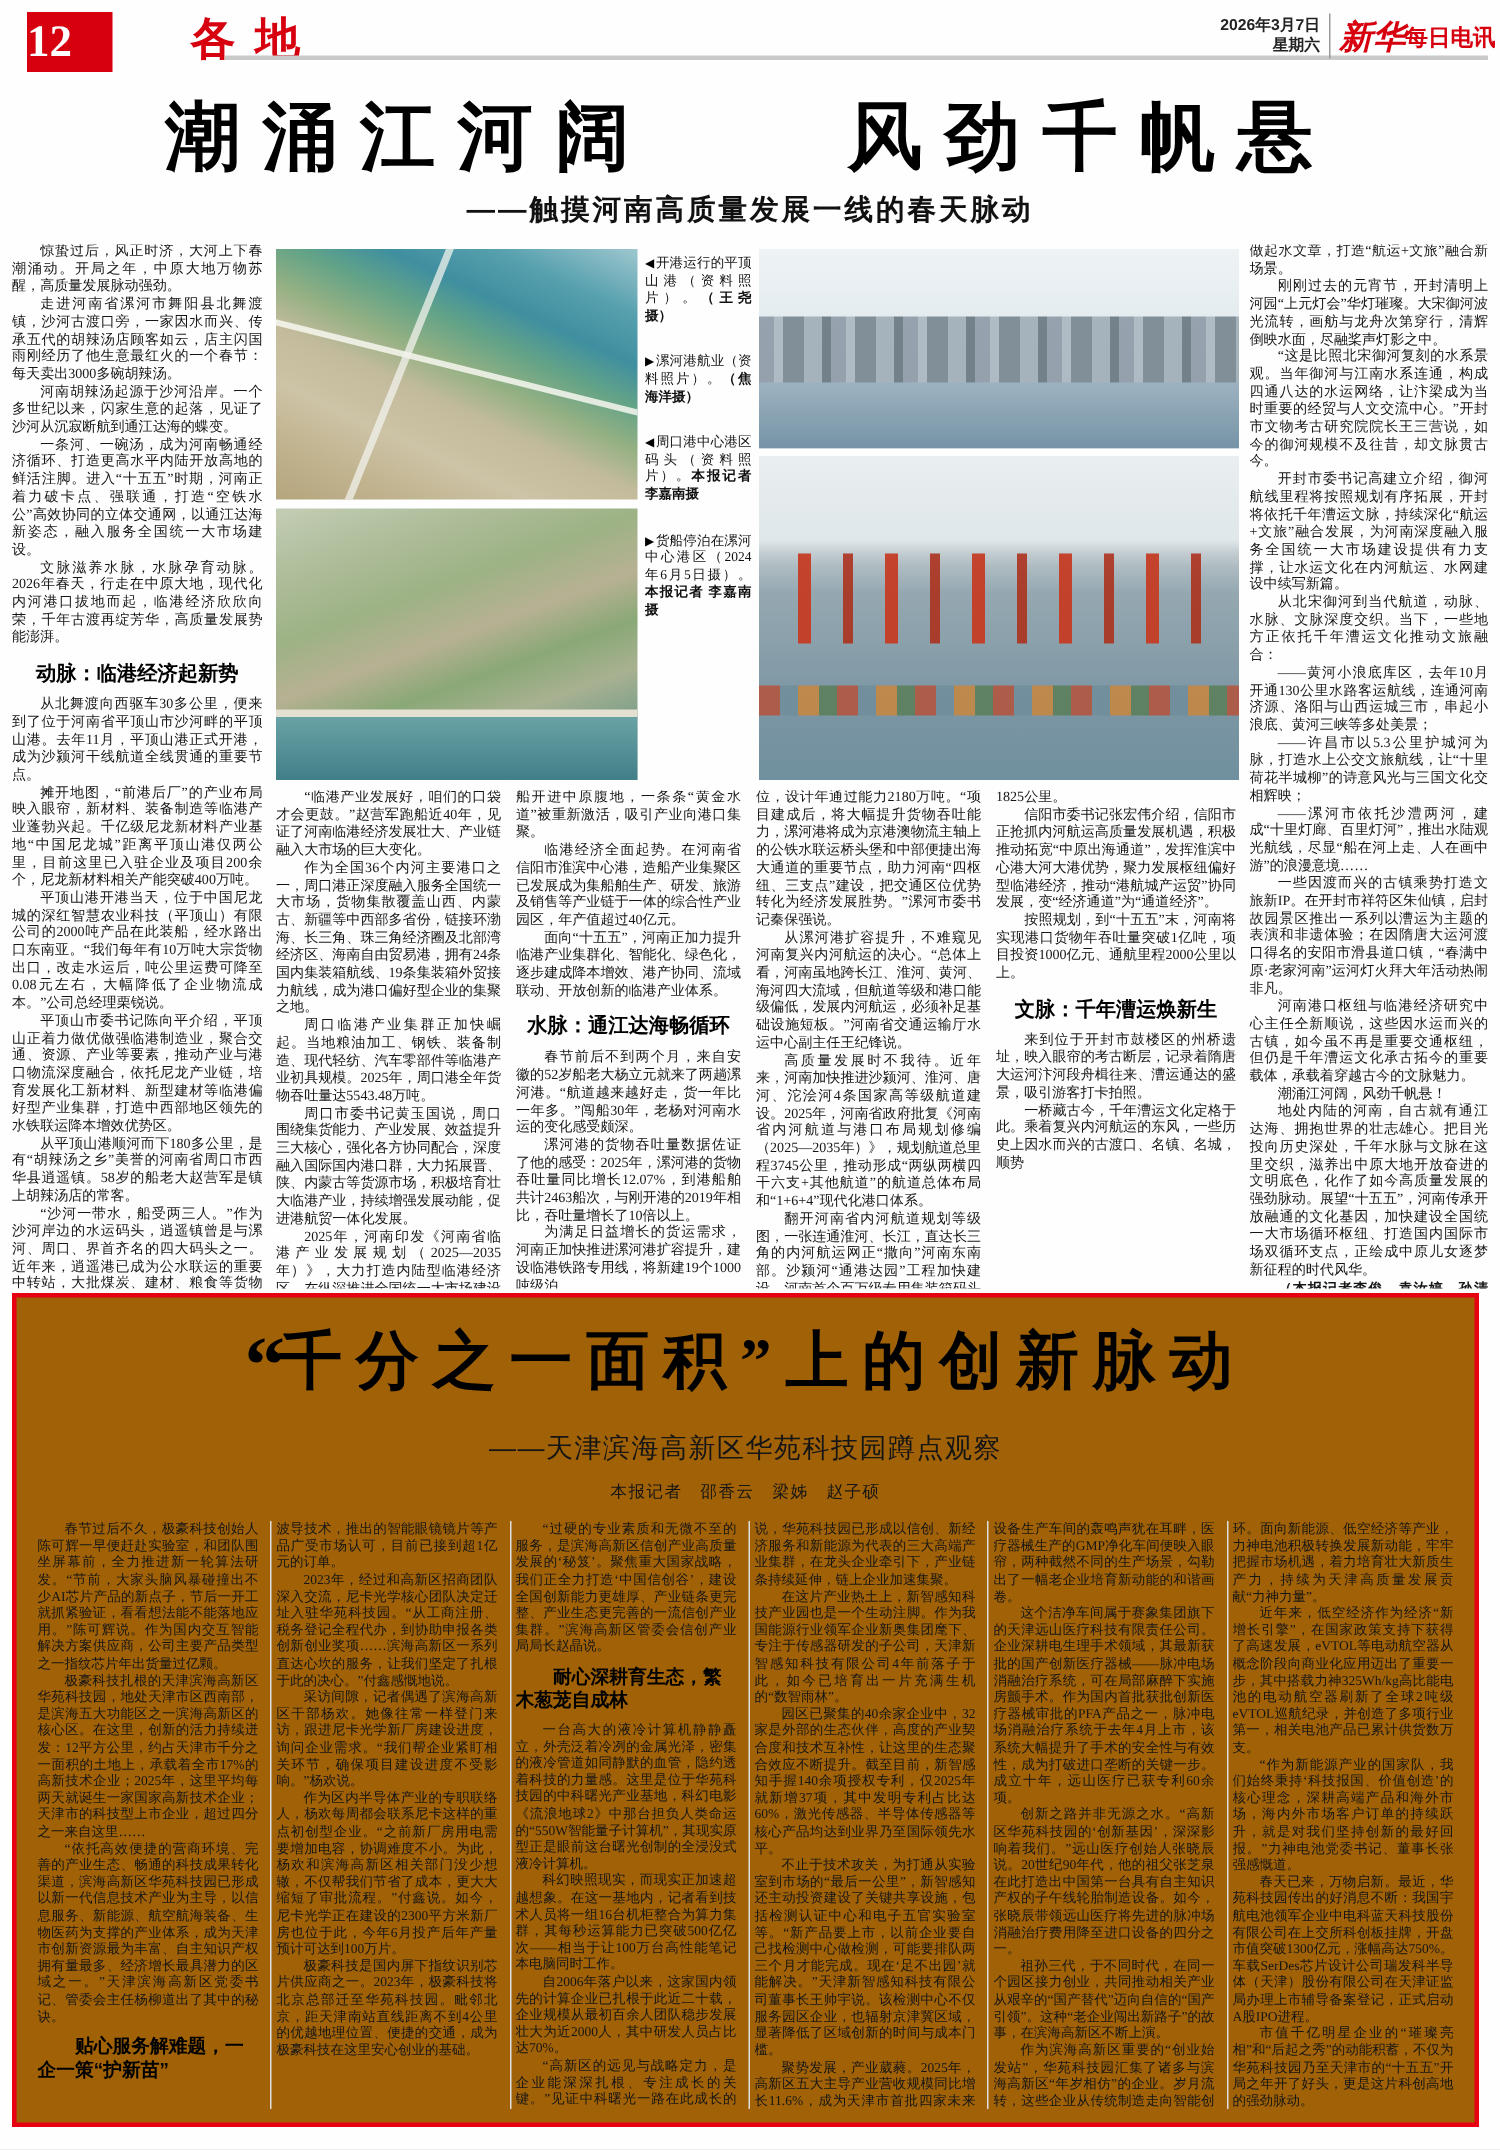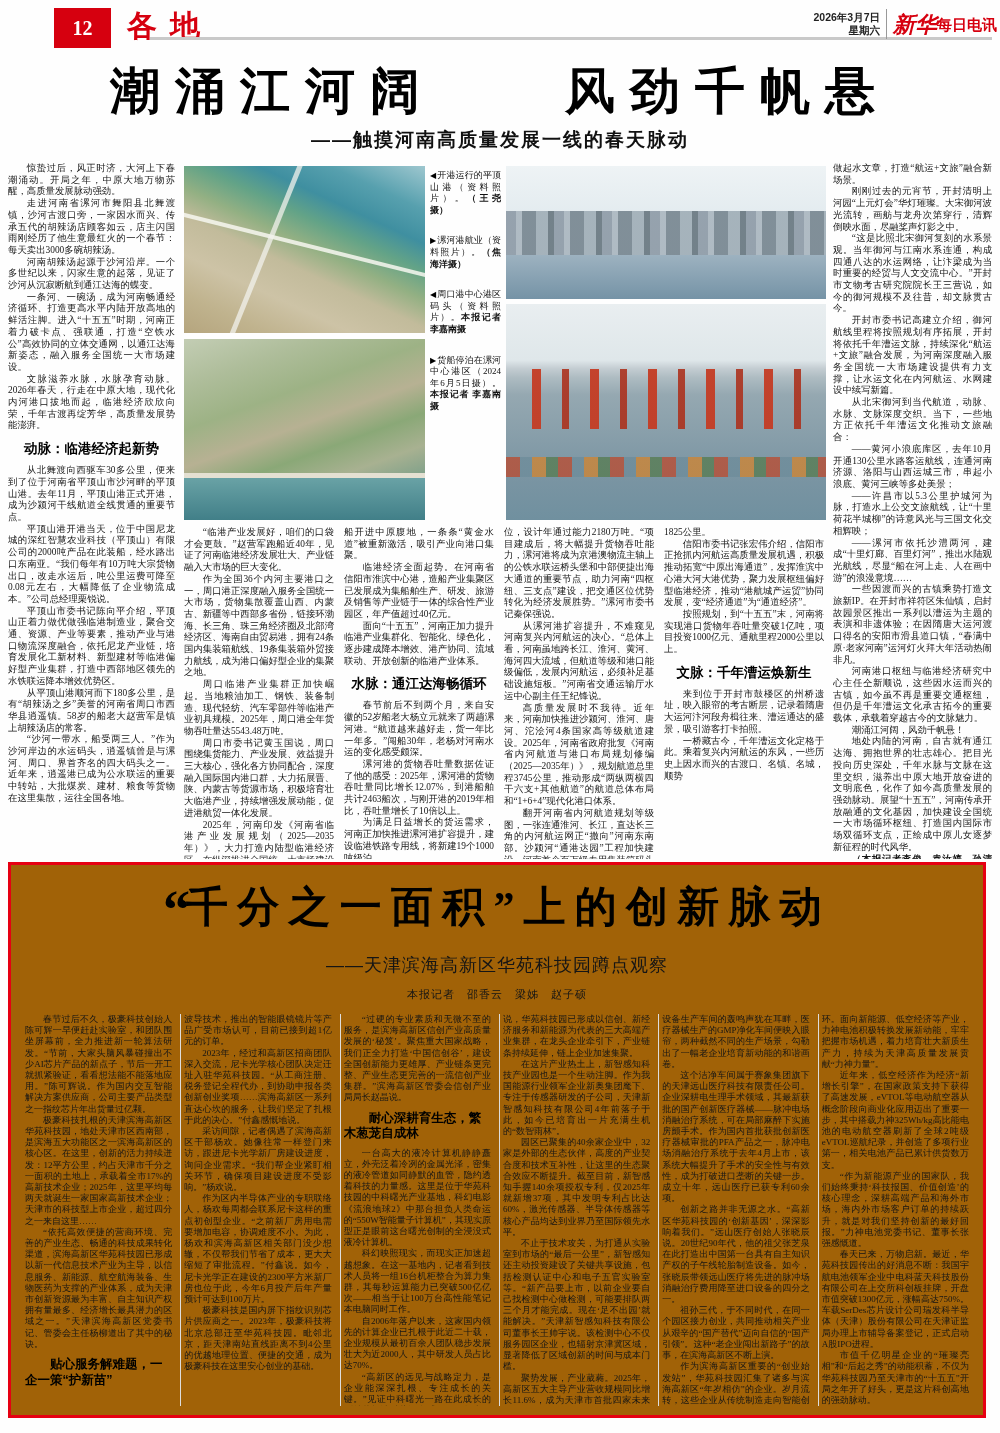--- a/index.html
+++ b/index.html
@@ -1,20 +1,20 @@
 <!DOCTYPE html>
 <html><head>
 <meta charset="utf-8">
 <style>
   html,body{margin:0;padding:0;background:#dcdcdc;}
   .sheet{position:relative;width:1000px;height:1433px;margin:0 auto;background:#fefefe;overflow:hidden;
          font-family:"Liberation Serif",serif;color:#151515;}
   
   .hdr-num{position:absolute;left:18px;top:8px;width:57px;height:40px;background:#d6000f;color:#fff;
-           display:flex;align-items:center;justify-content:center;font-size:20px;font-weight:700;margin-left:36px;}
+           display:flex;align-items:center;font-size:30px;font-weight:700;}
   .hdr-section{position:absolute;left:92px;top:6px;color:#d6000f;font-size:30px;font-weight:900;letter-spacing:13px;margin-left:35px;}
   .hdr-rule{position:absolute;left:150px;top:37px;width:842px;height:3px;background:#c9c9c9;}
   .hdr-date{position:absolute;right:120px;top:11px;text-align:right;font-size:10.5px;font-weight:700;line-height:13px;
             font-family:"Liberation Sans",sans-serif;color:#222;}
   .hdr-div{position:absolute;left:886px;top:9px;width:1px;height:30px;background:#999;}
   .hdr-masthead{position:absolute;left:893px;top:10px;color:#d6000f;white-space:nowrap;font-weight:700;}
   .mh-script{font-size:22px;font-style:italic;}
   .mh-rest{font-size:15px;font-family:"Liberation Sans",sans-serif;vertical-align:2px;}
   
   .a1-headline{position:absolute;left:0;right:0;top:58px;text-align:center;font-size:50px;font-weight:700;
@@ -95,20 +95,21 @@
   <div class="a1-subtitle">——触摸河南高质量发展一线的春天脉动</div>
 
   <div id="colA" class="newscol">
       <p class="para">惊蛰过后，风正时济，大河上下春潮涌动。开局之年，中原大地万物苏醒，高质量发展脉动强劲。</p>
       <p class="para">走进河南省漯河市舞阳县北舞渡镇，沙河古渡口旁，一家因水而兴、传承五代的胡辣汤店顾客如云，店主闪国雨刚经历了他生意最红火的一个春节：每天卖出3000多碗胡辣汤。</p>
       <p class="para">河南胡辣汤起源于沙河沿岸。一个多世纪以来，闪家生意的起落，见证了沙河从沉寂断航到通江达海的蝶变。</p>
       <p class="para">一条河、一碗汤，成为河南畅通经济循环、打造更高水平内陆开放高地的鲜活注脚。进入“十五五”时期，河南正着力破卡点、强联通，打造“空铁水公”高效协同的立体交通网，以通江达海新姿态，融入服务全国统一大市场建设。</p>
       <p class="para">文脉滋养水脉，水脉孕育动脉。2026年春天，行走在中原大地，现代化内河港口拔地而起，临港经济欣欣向荣，千年古渡再绽芳华，高质量发展势能澎湃。</p>
       <h3 class="col-subhead">动脉：临港经济起新势</h3>
       <p class="para">从北舞渡向西驱车30多公里，便来到了位于河南省平顶山市沙河畔的平顶山港。去年11月，平顶山港正式开港，成为沙颍河干线航道全线贯通的重要节点。</p>
+      <p class="para">摊开地图，“前港后厂”的产业布局映入眼帘，新材料、装备制造等临港产业蓬勃兴起。千亿级尼龙新材料产业基地“中国尼龙城”距离平顶山港仅两公里，目前这里已入驻企业及项目200余个，尼龙新材料相关产能突破400万吨。</p>
       <p class="para">平顶山港开港当天，位于中国尼龙城的深红智慧农业科技（平顶山）有限公司的2000吨产品在此装船，经水路出口东南亚。“我们每年有10万吨大宗货物出口，改走水运后，吨公里运费可降至0.08元左右，大幅降低了企业物流成本。”公司总经理栗锐说。</p>
       <p class="para">平顶山市委书记陈向平介绍，平顶山正着力做优做强临港制造业，聚合交通、资源、产业等要素，推动产业与港口物流深度融合，依托尼龙产业链，培育发展化工新材料、新型建材等临港偏好型产业集群，打造中西部地区领先的水铁联运降本增效优势区。</p>
       <p class="para">从平顶山港顺河而下180多公里，是有“胡辣汤之乡”美誉的河南省周口市西华县逍遥镇。58岁的船老大赵营军是镇上胡辣汤店的常客。</p>
       <p class="para">“沙河一带水，船受两三人。”作为沙河岸边的水运码头，逍遥镇曾是与漯河、周口、界首齐名的四大码头之一。近年来，逍遥港已成为公水联运的重要中转站，大批煤炭、建材、粮食等货物在这里集散，运往全国各地。</p>
     </div>
 
   <div id="ph1" class="ph"></div>
   <div id="ph2" class="ph"></div>
   <div id="ph3" class="ph"></div>
   <div id="ph4" class="ph"></div>

